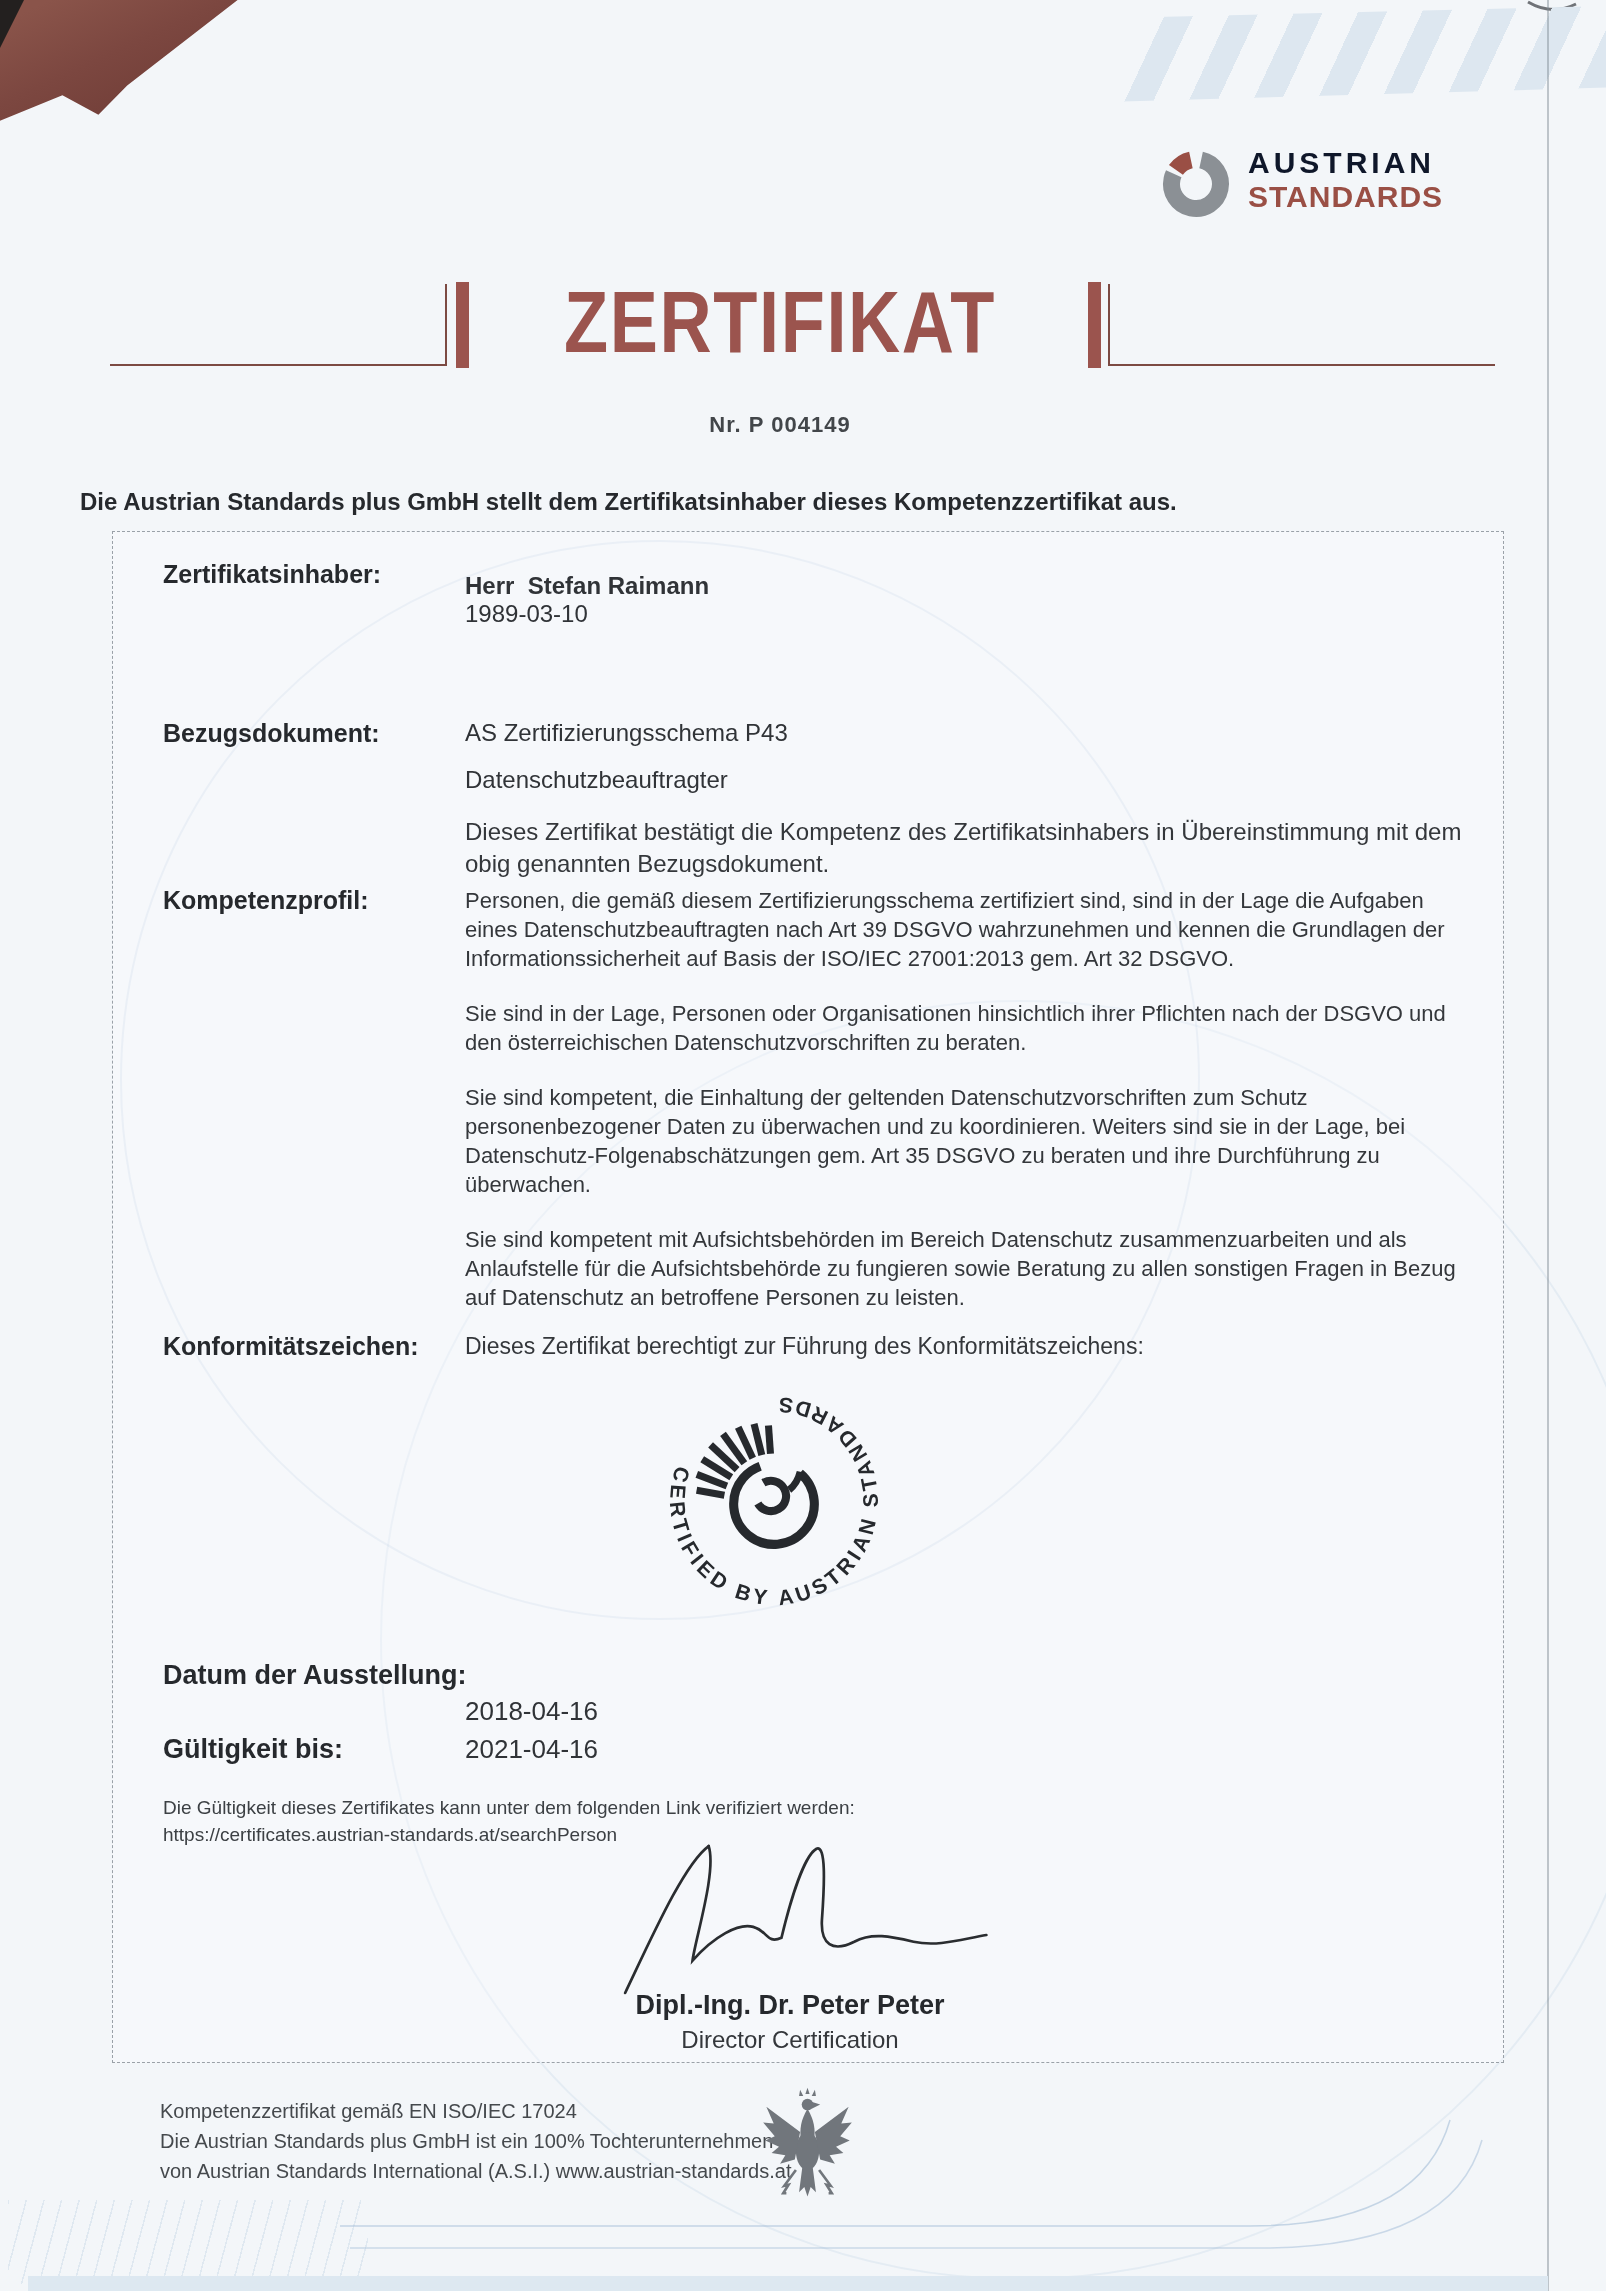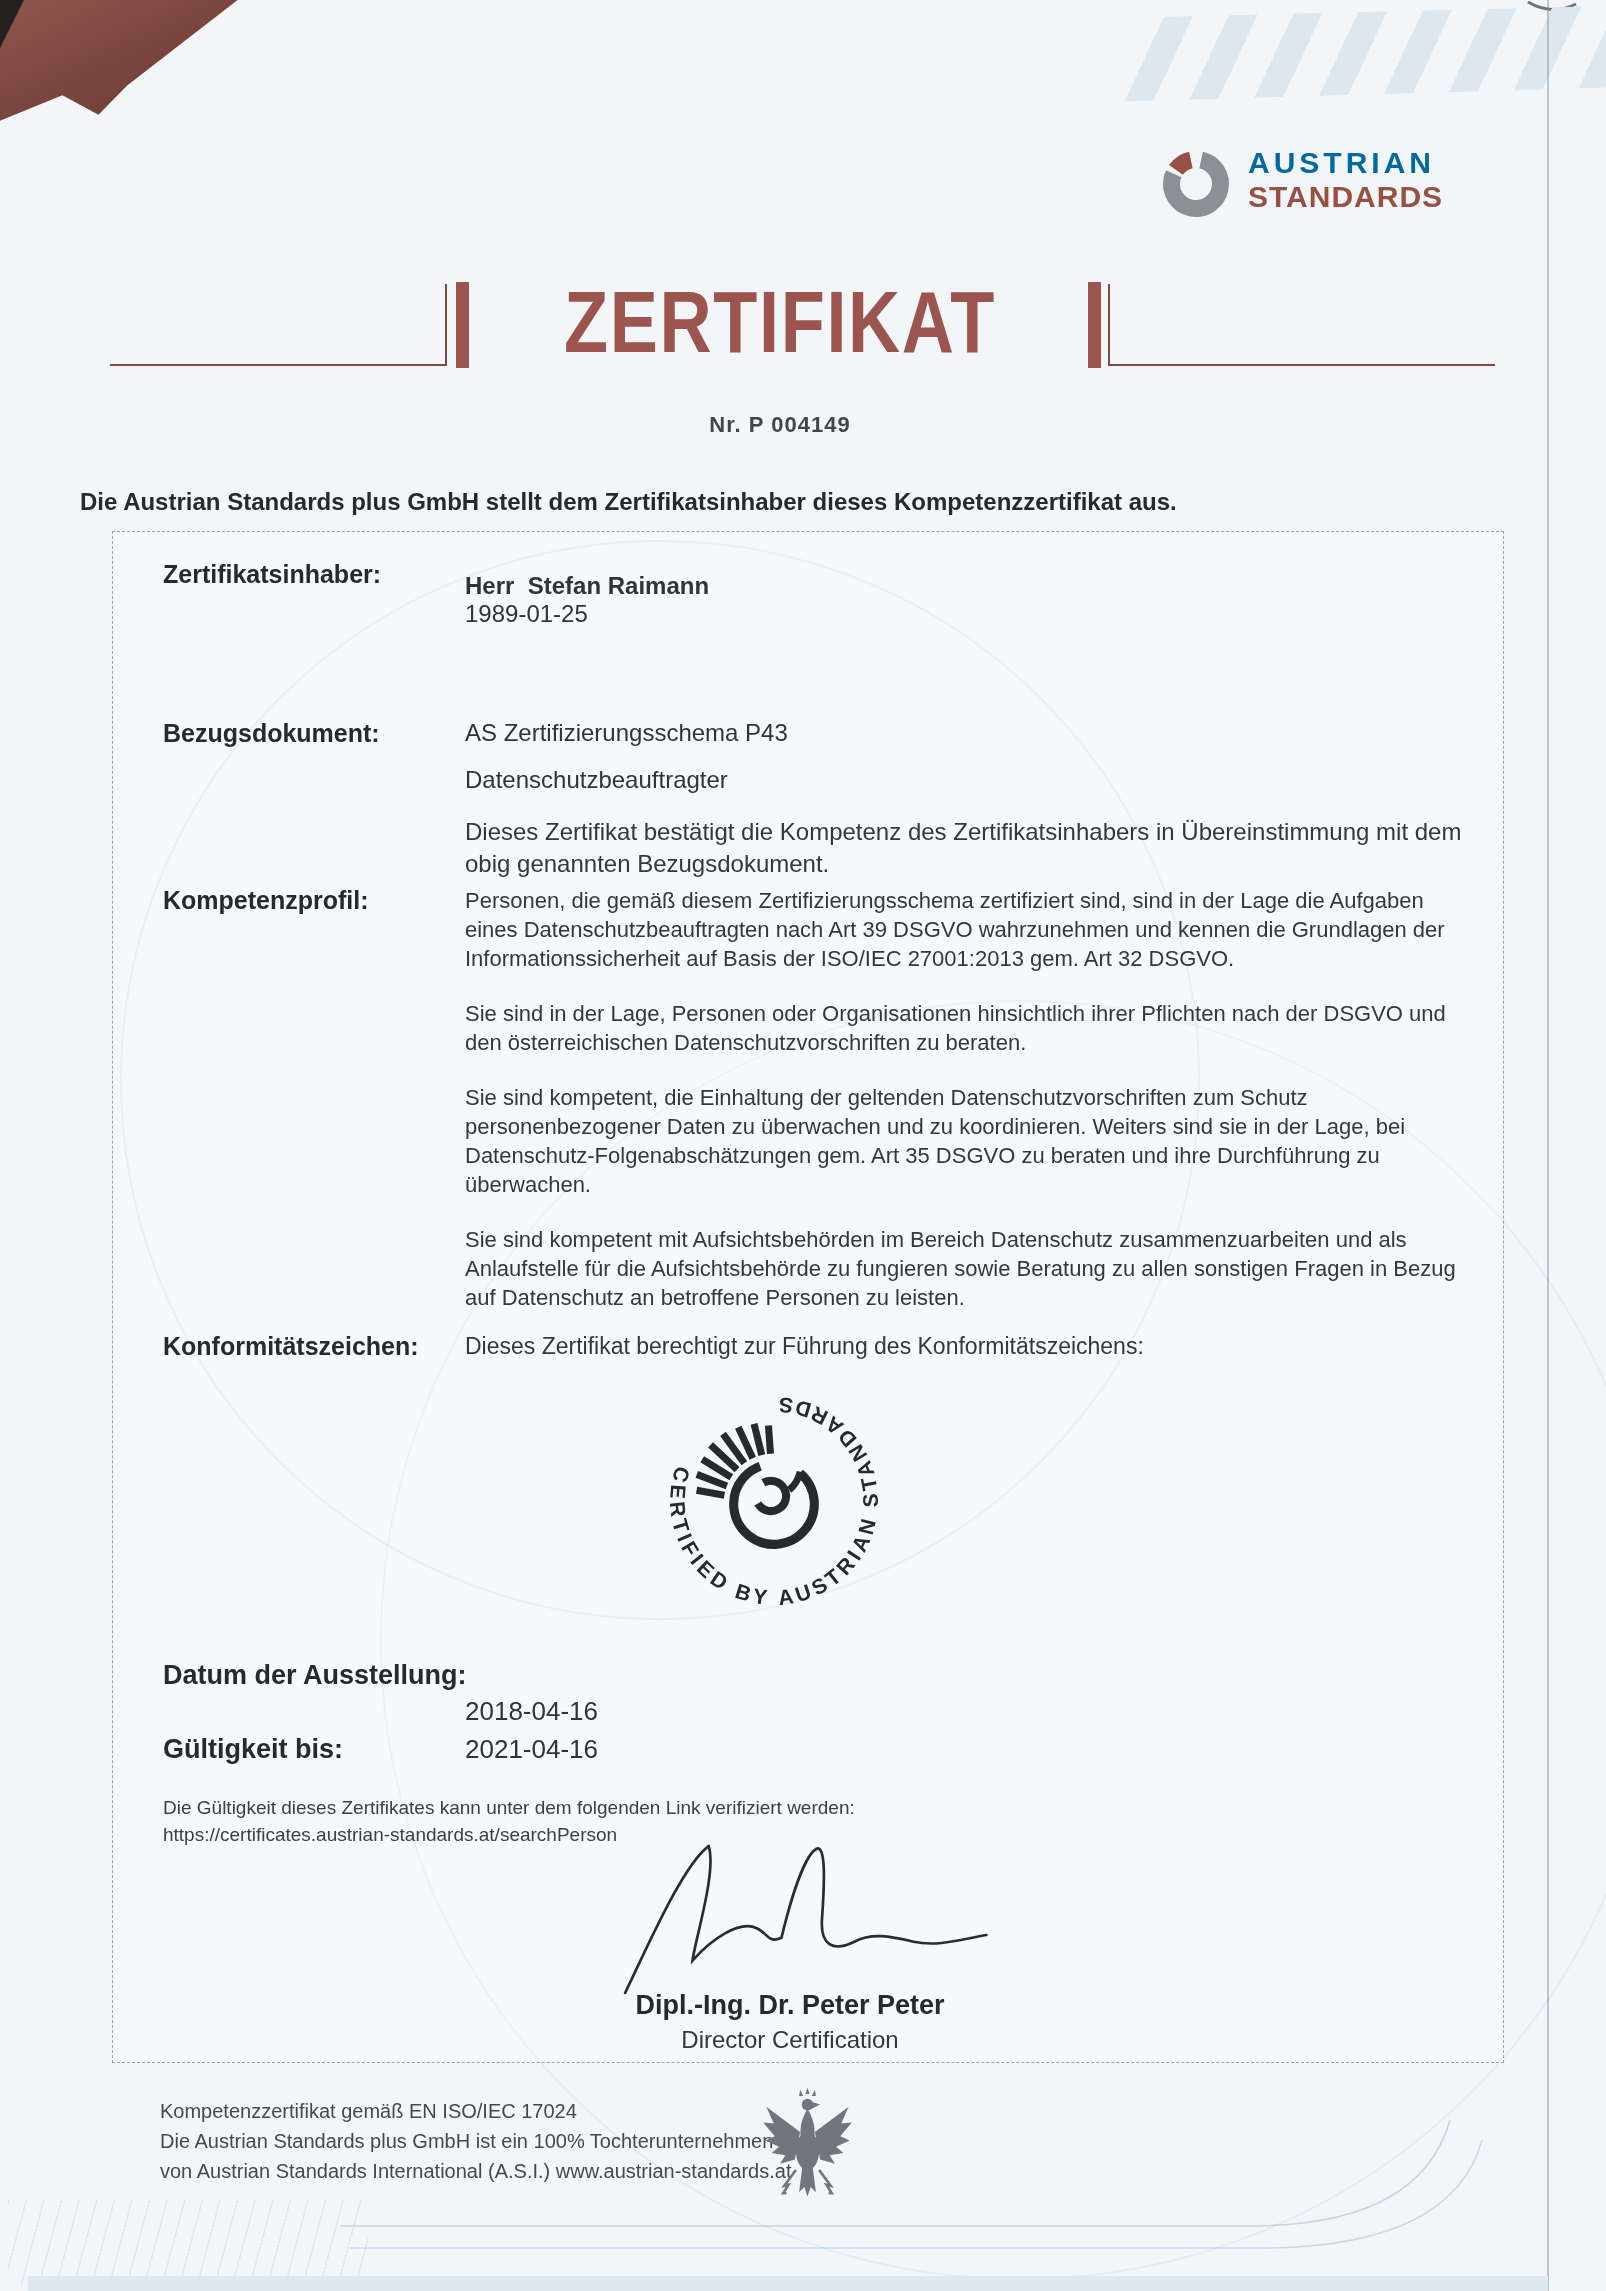--- a/index.html
+++ b/index.html
@@ -20,21 +20,21 @@
   .stripes-band{left:1105px;top:6px;width:501px;height:96px;
     background:repeating-linear-gradient(115deg,#dde7f0 0 26px,rgba(0,0,0,0) 26px 58px);
     clip-path:polygon(0 100%,6% 12%,100% 0,100% 85%);}
   .page-edge{left:1547px;top:0;width:2px;height:2291px;background:rgba(125,135,145,.45);}
   .bottom-strip{left:28px;top:2276px;width:1520px;height:15px;background:#dde8f1;}
   .hairlines{left:8px;top:2200px;width:360px;height:84px;opacity:.55;
     background:repeating-linear-gradient(105deg,rgba(140,175,205,.35) 0 1.5px,rgba(0,0,0,0) 1.5px 17px);}
   .watermark{border:2px solid rgba(130,170,205,.16);border-radius:50%;}
   
   .logo-text{left:1248px;top:146px;line-height:34px;font-weight:bold;}
-  .logo-line1{font-size:30px;letter-spacing:4px;color:#0369a1;}
+  .logo-line1{font-size:30px;letter-spacing:4px;color:#0f172a;}
   .logo-line2{font-size:30px;letter-spacing:1px;color:#9a4f45;}
   
   .title{left:0;top:278px;width:1560px;text-align:center;
     font-size:88px;font-weight:bold;color:#9b544e;letter-spacing:2px;
     transform:scaleX(.82);transform-origin:50% 50%;line-height:88px;}
   .rule{background:#7c4a43;}
   .bar{background:#9b544e;}
   .cert-number{left:0;top:412px;width:1560px;text-align:center;
     font-size:22px;font-weight:bold;color:#42464a;letter-spacing:1px;}
   .intro{left:80px;top:488px;width:1300px;text-align:left;
@@ -91,21 +91,21 @@
   <div class="abs rule" style="left:1108px;top:284px;width:2px;height:82px;"></div>
   <div class="abs rule" style="left:1108px;top:364px;width:387px;height:2px;"></div>
 
   <div class="abs cert-number">Nr. P 004149</div>
   <div class="abs intro">Die Austrian Standards plus GmbH stellt dem Zertifikatsinhaber dieses Kompetenzzertifikat aus.</div>
 
   <div class="abs main-box"></div>
 
   <div class="abs lbl" style="top:560px;">Zertifikatsinhaber:</div>
   <div class="abs val" style="top:572px;font-weight:bold;">Herr  Stefan Raimann</div>
-  <div class="abs val" style="top:600px;">1989-01-25</div>
+  <div class="abs val" style="top:600px;">1989-03-10</div>
 
   <div class="abs lbl" style="top:719px;">Bezugsdokument:</div>
   <div class="abs val" style="top:719px;">AS Zertifizierungsschema P43</div>
   <div class="abs val" style="top:759px;margin-top:7px;">Datenschutzbeauftragter</div>
   <div class="abs para" style="top:816px;font-size:24px;line-height:32px;">Dieses Zertifikat bestätigt die Kompetenz des Zertifikatsinhabers in Übereinstimmung mit dem obig genannten Bezugsdokument.</div>
 
   <div class="abs lbl" style="top:886px;">Kompetenzprofil:</div>
   <div class="abs para" style="top:886px;">Personen, die gemäß diesem Zertifizierungsschema zertifiziert sind, sind in der Lage die Aufgaben eines Datenschutzbeauftragten nach Art 39 DSGVO wahrzunehmen und kennen die Grundlagen der Informationssicherheit auf Basis der ISO/IEC 27001:2013 gem. Art 32 DSGVO.</div>
   <div class="abs para" style="top:999px;">Sie sind in der Lage, Personen oder Organisationen hinsichtlich ihrer Pflichten nach der DSGVO und den österreichischen Datenschutzvorschriften zu beraten.</div>
   <div class="abs para" style="top:1083px;">Sie sind kompetent, die Einhaltung der geltenden Datenschutzvorschriften zum Schutz personenbezogener Daten zu überwachen und zu koordinieren. Weiters sind sie in der Lage, bei Datenschutz-Folgenabschätzungen gem. Art 35 DSGVO zu beraten und ihre Durchführung zu überwachen.</div>

